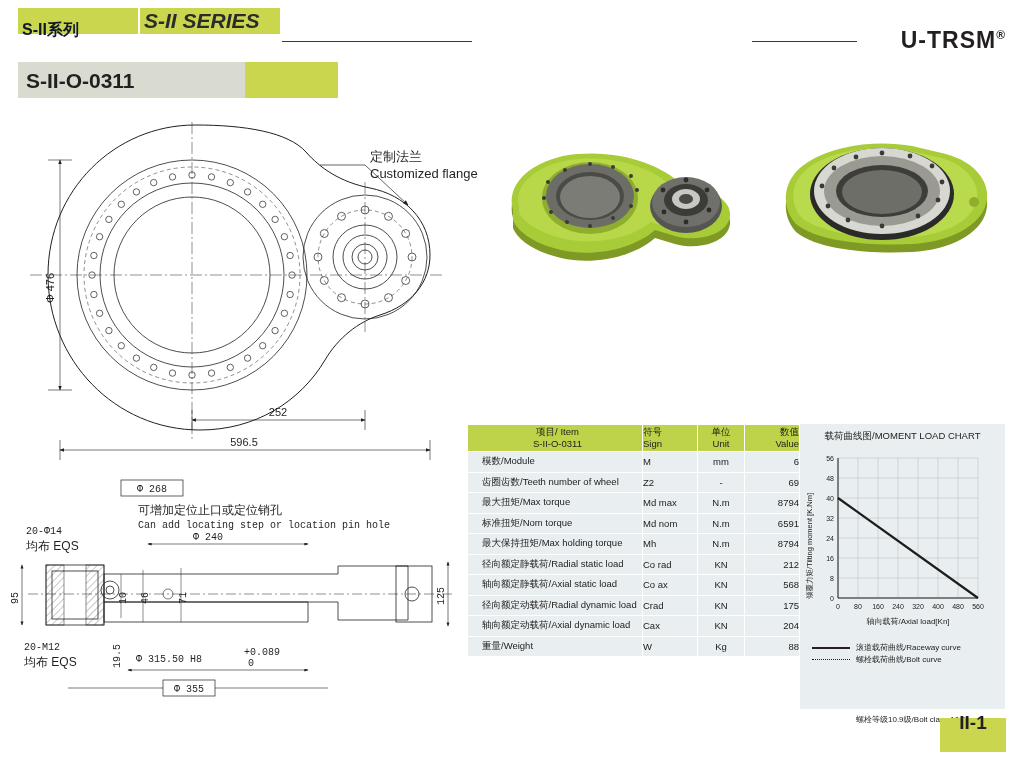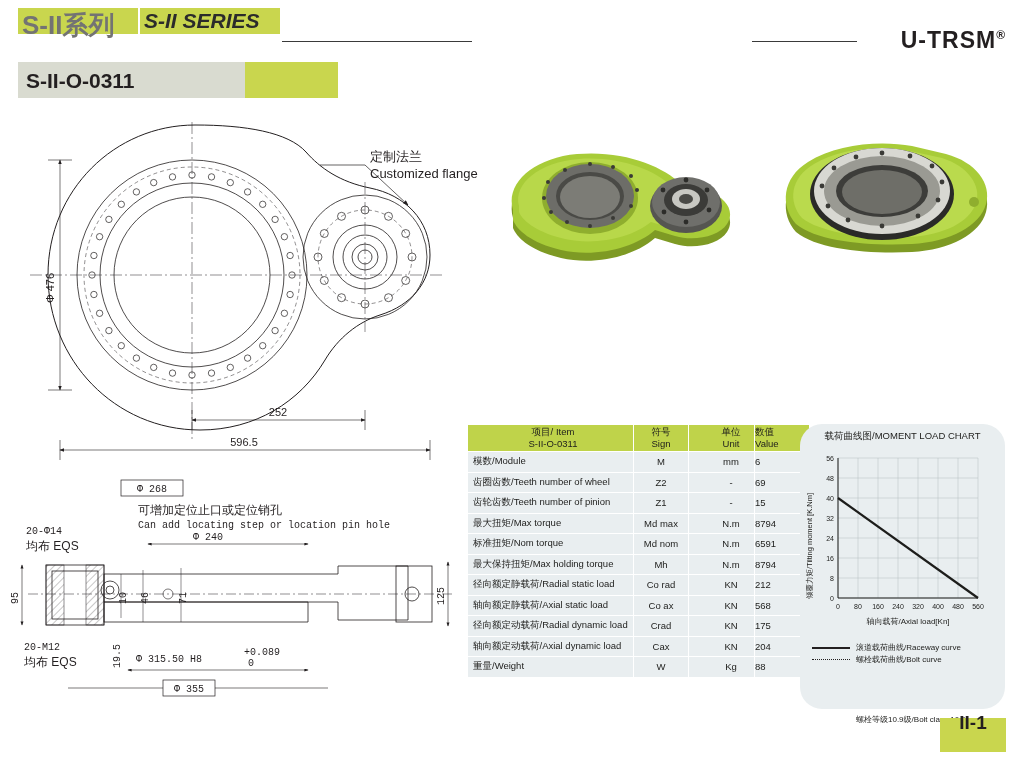--- a/index.html
+++ b/index.html
@@ -7,21 +7,21 @@
     width:1024px;height:768px;position:relative;overflow:hidden;
     background:#ffffff;
     font-family:"Liberation Sans", sans-serif;
     color:#231f20;
   }
   .abs{position:absolute;}
 
   
   #header-bar{left:0;top:0;width:1024px;height:60px;}
   #series-cn-block{left:18px;top:8px;width:120px;height:26px;background:#c9d64e;}
-  #series-cn{left:22px;top:8px;font-size:26px;font-weight:bold;color:#737373;letter-spacing:0px;}
+  #series-cn{left:22px;top:20px;font-size:16px;font-weight:bold;color:#0f172a;letter-spacing:0px;}
   #series-en-block{left:140px;top:8px;width:140px;height:26px;background:#c9d64e;}
   #series-en{left:144px;top:9px;font-size:21px;font-weight:bold;font-style:italic;color:#2b2b2b;}
   #hdr-rule-left{left:282px;top:41px;width:190px;height:1px;background:#3a3a3a;}
   #site-url{left:478px;top:33px;font-size:14px;font-weight:bold;letter-spacing:.3px;color:#231f20;}
   #hdr-rule-right{left:752px;top:41px;width:105px;height:1px;background:#3a3a3a;}
   #brand{right:18px;top:27px;font-size:23px;font-weight:bold;letter-spacing:1px;color:#231f20;}
   #brand sup{font-size:12px;vertical-align:super;}
 
   
   #model-bar{left:18px;top:62px;width:320px;height:36px;background:#d9dbd0;}
@@ -36,29 +36,29 @@
 
   
   #render-left{left:495px;top:140px;width:255px;height:150px;}
   #render-right{left:760px;top:140px;width:250px;height:150px;}
 
   
   #spec-table{left:467px;top:424px;border-collapse:collapse;font-size:9.5px;}
   #spec-table th,#spec-table td{border:1px solid #ffffff;padding:0;}
   #spec-table .hdr td{background:#bfd34a;font-weight:normal;color:#1d1d1b;height:26px;}
   #spec-table td{background:#e9eef0;height:19.5px;color:#1d1d1b;}
-  #spec-table td.c1{width:160px;padding-left:5px;text-align:left;}
-  #spec-table td.c2{width:54px;text-align:center;}
-  #spec-table td.c3{width:46px;text-align:center;padding-left:19px;}
-  #spec-table td.c4{width:54px;text-align:left;}
+  #spec-table td.c1{width:160px;padding-left:14px;text-align:left;}
+  #spec-table td.c2{width:54px;}
+  #spec-table td.c3{width:46px;text-align:center;}
+  #spec-table td.c4{width:54px;text-align:right;}
   #spec-table .hdr td.c1{padding-left:5px;text-align:center;line-height:12px;}
   .twoline{line-height:12px;}
 
   
-  #chart-box{left:800px;top:424px;width:205px;height:285px;background:#e9eef0;border-radius:22px;}
+  #chart-box{left:800px;top:424px;width:205px;height:285px;background:#e9eef0;}
   #chart-title{left:0;top:6px;width:205px;text-align:center;font-size:9.5px;color:#1d1d1b;}
   #chart-svg-wrap{left:0;top:22px;width:207px;height:200px;}
   #chart-legend{left:12px;top:218px;width:190px;font-size:8px;line-height:12px;color:#1d1d1b;}
   .lg-row{position:relative;height:12px;}
   .lg-line{position:absolute;left:0;top:5px;width:38px;height:0;border-top:2px solid #231f20;}
   .lg-line.dotted{border-top:1px dotted #231f20;}
   .lg-text{position:absolute;left:44px;top:0;}
   .lg-text2{position:absolute;left:44px;top:12px;margin-top:36px;}
 
   
@@ -405,26 +405,20 @@
         <td class="c3">mm</td>
         <td class="c4">6</td>
       </tr>
     <tr>
         <td class="c1">齿圈齿数/Teeth number of wheel</td>
         <td class="c2">Z2</td>
         <td class="c3">-</td>
         <td class="c4">69</td>
       </tr>
     <tr>
-        <td class="c1">齿轮齿数/Teeth number of pinion</td>
-        <td class="c2">Z1</td>
-        <td class="c3">-</td>
-        <td class="c4">15</td>
-      </tr>
-    <tr>
         <td class="c1">最大扭矩/Max torque</td>
         <td class="c2">Md max</td>
         <td class="c3">N.m</td>
         <td class="c4">8794</td>
       </tr>
     <tr>
         <td class="c1">标准扭矩/Nom torque</td>
         <td class="c2">Md nom</td>
         <td class="c3">N.m</td>
         <td class="c4">6591</td>

